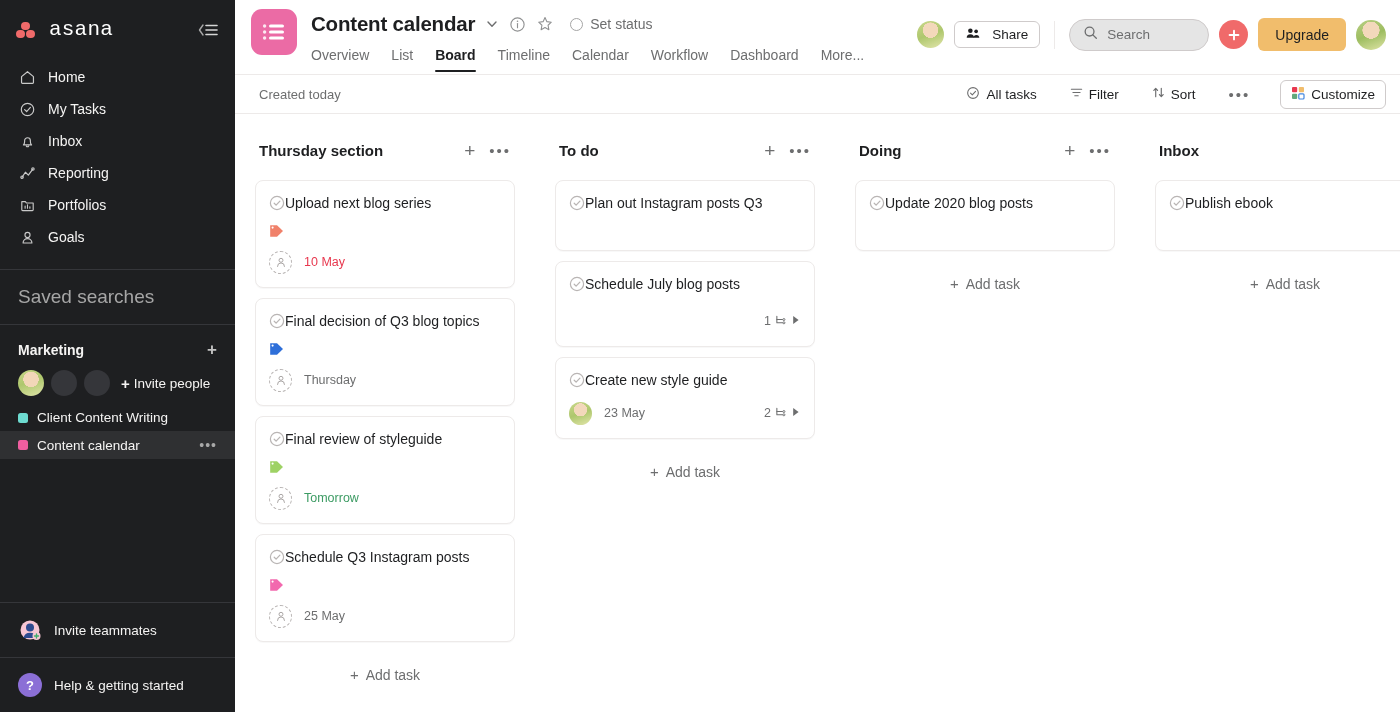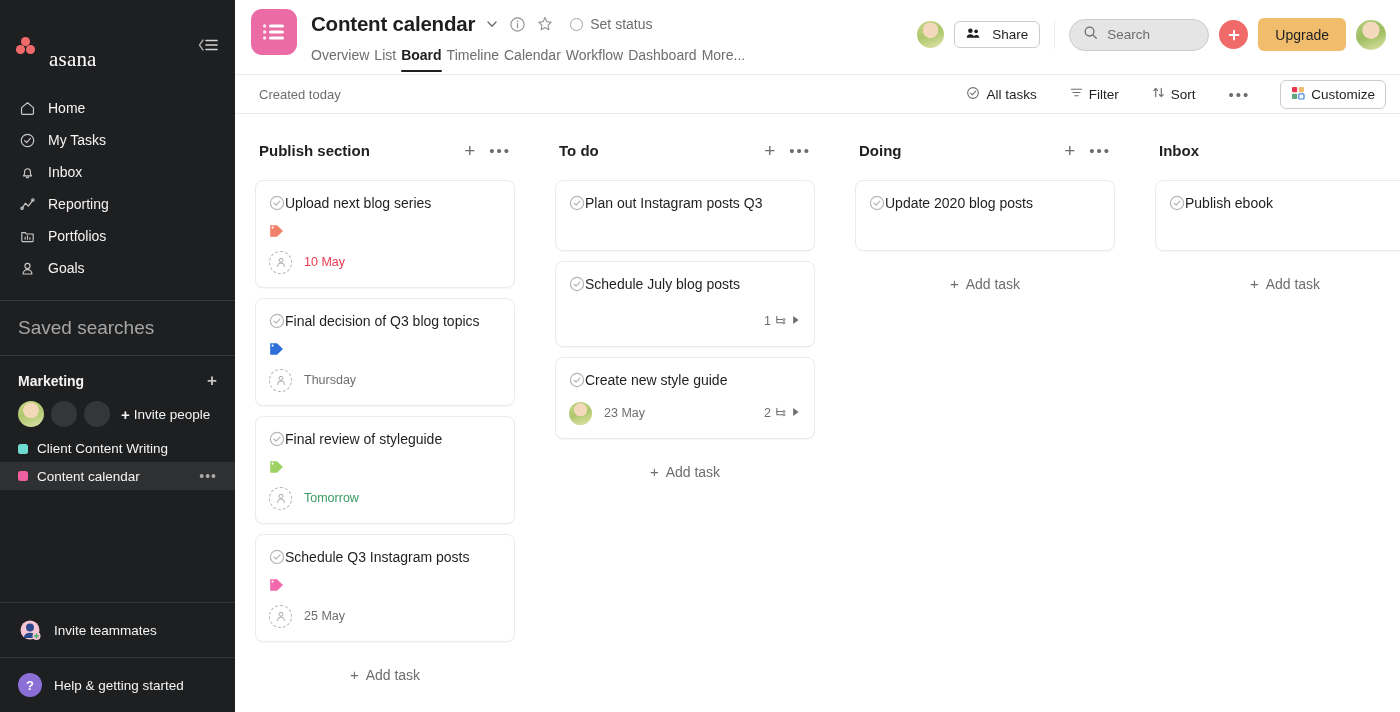--- a/index.html
+++ b/index.html
@@ -19,21 +19,21 @@
     display: flex; flex-direction: column;
     position: relative;
   }
   .sb-top { padding: 18px 16px 6px 16px; display: flex; align-items: center; justify-content: space-between; }
   .logo-wrap { display: flex; align-items: center; gap: 7px; }
   .logo-dots { width: 26px; height: 20px; position: relative; }
   .logo-dots i { position: absolute; background: #f06a6a; border-radius: 50%; display: block; }
   .logo-dots i.d1 { width: 8.5px; height: 8.5px; left: 0px; top: 10px; }
   .logo-dots i.d2 { width: 8.5px; height: 8.5px; left: 10px; top: 10px; }
   .logo-dots i.d3 { width: 8.5px; height: 8.5px; left: 5px; top: 2px; }
-  .logo-text { font-size: 21px; letter-spacing: .2px; font-weight: 400; color: #fff; font-family: Liberation Serif, serif; margin-top: 29px; }
+  .logo-text { font-size: 21px; letter-spacing: .2px; font-weight: 400; color: #fff; font-family: Liberation Mono, monospace; }
   .collapse-btn { display: flex; align-items: center; gap: 2px; color: #a8a8a8; cursor: pointer; }
 
   .sb-nav { margin-top: 14px; padding: 0 8px; }
   .sb-item {
     display: flex; align-items: center; gap: 12px;
     padding: 7px 10px; border-radius: 6px; cursor: pointer;
     font-size: 14px; color: #f5f4f3;
   }
   .sb-icon { width: 18px; height: 18px; display: flex; align-items: center; justify-content: center; flex: 0 0 18px; }
 
@@ -74,21 +74,21 @@
     width: 46px; height: 46px; border-radius: 11px; background: #eb6ba5;
     display: flex; align-items: center; justify-content: center; flex: 0 0 46px;
   }
   .title-block { display: flex; flex-direction: column; gap: 2px; }
   .title-row { display: flex; align-items: center; gap: 10px; height: 30px; }
   .proj-title { font-size: 20.5px; font-weight: 700; color: #1e1f21; letter-spacing: -.2px; }
   .ico-btn { color: #6d6e6f; display: flex; align-items: center; justify-content: center; cursor: pointer; }
   .set-status { display: flex; align-items: center; gap: 7px; font-size: 14px; color: #6d6e6f; cursor: pointer; margin-left: 6px; }
   .ring { width: 13px; height: 13px; border: 1.5px solid #a5a5a5; border-radius: 50%; }
 
-  .tabs { display: flex; gap: 5px; margin-top: 2px; }
+  .tabs { display: flex; gap: 22px; margin-top: 2px; }
   .tab { font-size: 14px; color: #6d6e6f; padding: 4px 0 9px 0; cursor: pointer; position: relative; white-space: nowrap; }
   .tab.active { color: #1e1f21; font-weight: 700; }
   .tab.active::after { content: ""; position: absolute; left: 0; right: 0; bottom: 0; height: 2.5px; background: #1e1f21; border-radius: 2px; }
 
   .topbar-right { margin-left: auto; display: flex; align-items: center; gap: 10px; padding-top: 18px; }
   .av-sm { width: 27px; height: 27px; border-radius: 50%; flex: 0 0 27px; }
   .share-btn {
     display: flex; align-items: center; gap: 12px;
     border: 1px solid #cfcbcb; border-radius: 6px; padding: 5px 11px;
     font-size: 13.5px; color: #1e1f21; background: #fff; cursor: pointer;
@@ -408,21 +408,21 @@
           </span>
           <span>Customize</span>
         </button>
       </div>
     </div>
 
     <div class="board">
 
       <div class="column">
         <div class="col-head">
-          <span class="col-title">Publish section</span>
+          <span class="col-title">Thursday section</span>
           <span class="col-head-actions">
             <span class="col-plus">+</span>
             <span class="dots">•••</span>
           </span>
         </div>
         <div class="col-body">
 
           <div class="card">
             <div class="card-title-row">
               <span class="check-circle">

